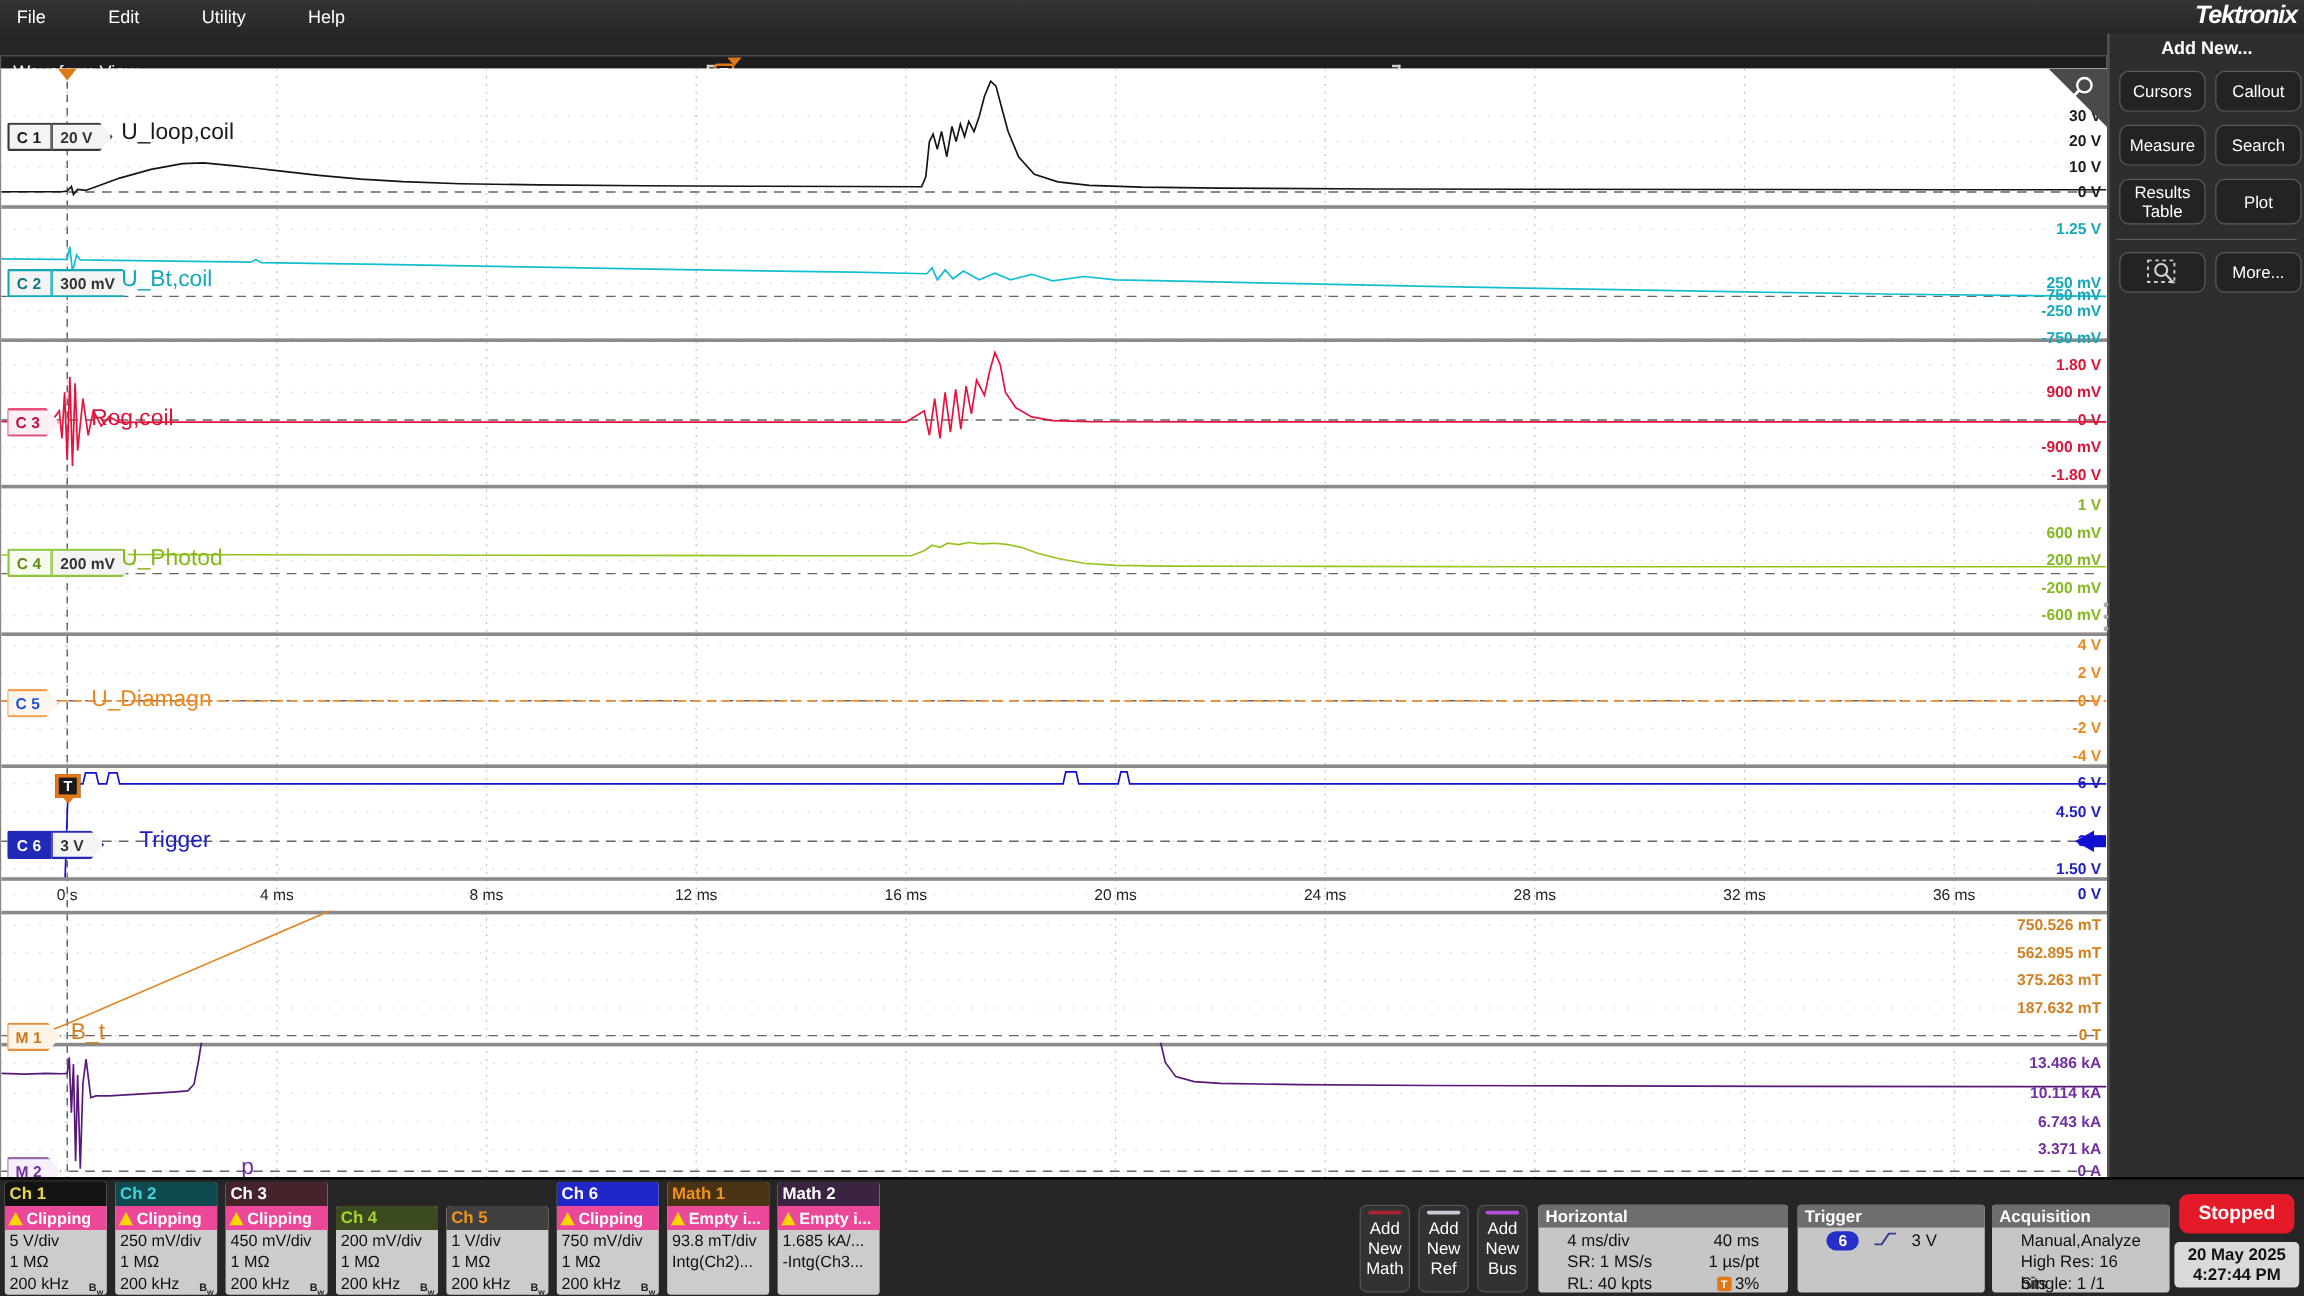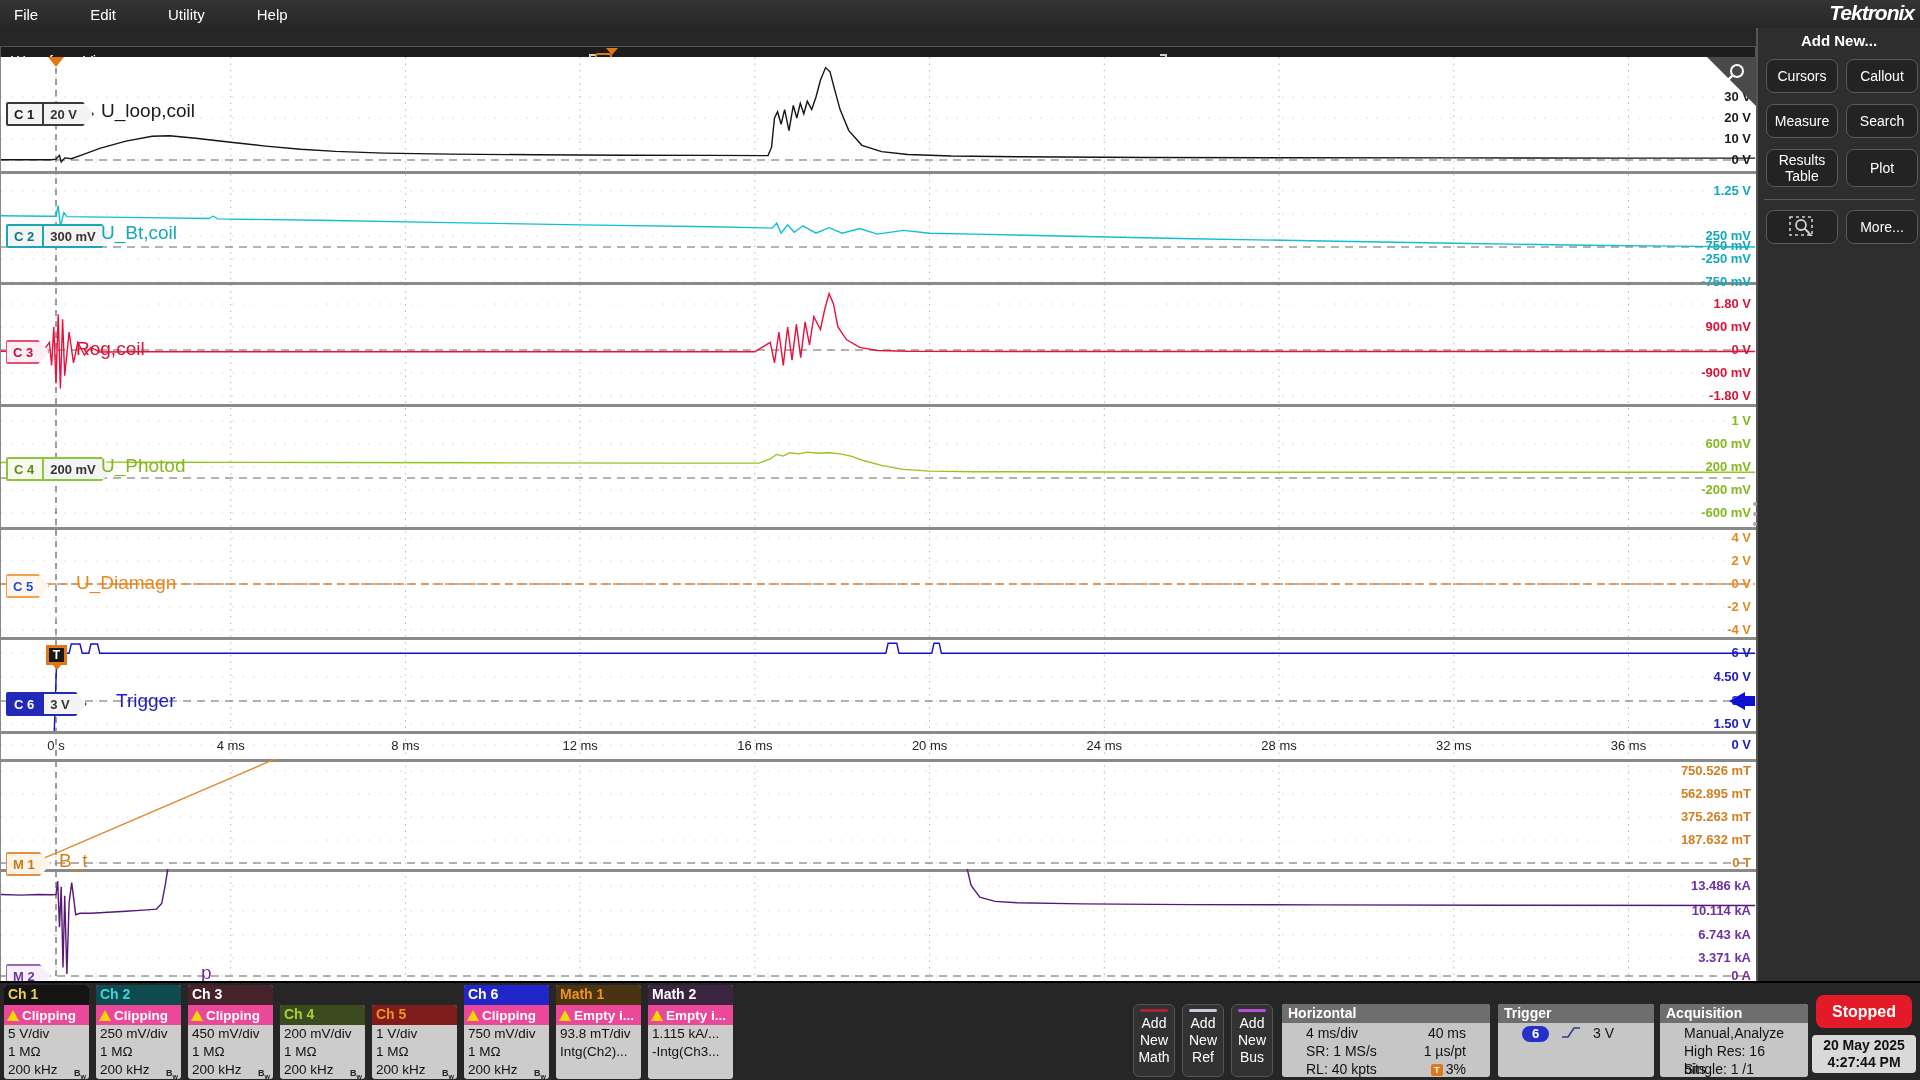--- a/index.html
+++ b/index.html
@@ -372,42 +372,42 @@
           <div class="row">1 MΩ</div>
           <div class="row">200 kHz<span class="bw">B<sub>w</sub></span></div>
         </div>
         <div class="card short">
           <div class="hd" style="background: rgb(60, 74, 32); color: rgb(164, 212, 49);">Ch 4</div>
           <div class="row">200 mV/div</div>
           <div class="row">1 MΩ</div>
           <div class="row">200 kHz<span class="bw">B<sub>w</sub></span></div>
         </div>
         <div class="card short">
-          <div class="hd" style="background: #7f1d1d; color: rgb(240, 146, 30);">Ch 5</div>
+          <div class="hd" style="background: #404040; color: rgb(240, 146, 30);">Ch 5</div>
           <div class="row">1 V/div</div>
           <div class="row">1 MΩ</div>
           <div class="row">200 kHz<span class="bw">B<sub>w</sub></span></div>
         </div>
         <div class="card">
           <div class="hd" style="background: rgb(32, 38, 200); color: rgb(255, 255, 255);">Ch 6</div>
           <div class="warn"><span class="tri"></span>Clipping</div>
           <div class="row">750 mV/div</div>
           <div class="row">1 MΩ</div>
           <div class="row">200 kHz<span class="bw">B<sub>w</sub></span></div>
         </div>
         <div class="card">
           <div class="hd" style="background: rgb(74, 51, 18); color: rgb(240, 146, 30);">Math 1</div>
           <div class="warn"><span class="tri"></span>Empty i...</div>
           <div class="row">93.8 mT/div</div>
           <div class="row">Intg(Ch2)...</div>
         </div>
         <div class="card">
           <div class="hd" style="background: rgb(58, 36, 64); color: rgb(255, 255, 255);">Math 2</div>
           <div class="warn"><span class="tri"></span>Empty i...</div>
-          <div class="row">1.115 kA/...</div>
+          <div class="row">1.685 kA/...</div>
           <div class="row">-Intg(Ch3...</div>
         </div>
       </div>
     <div class="addnew" id="addnew">
         <div class="an-btn">
           <div class="stripe" style="background: rgb(170, 34, 51);"></div>
           <div>Add</div>
           <div>New</div>
           <div>Math</div>
         </div>

